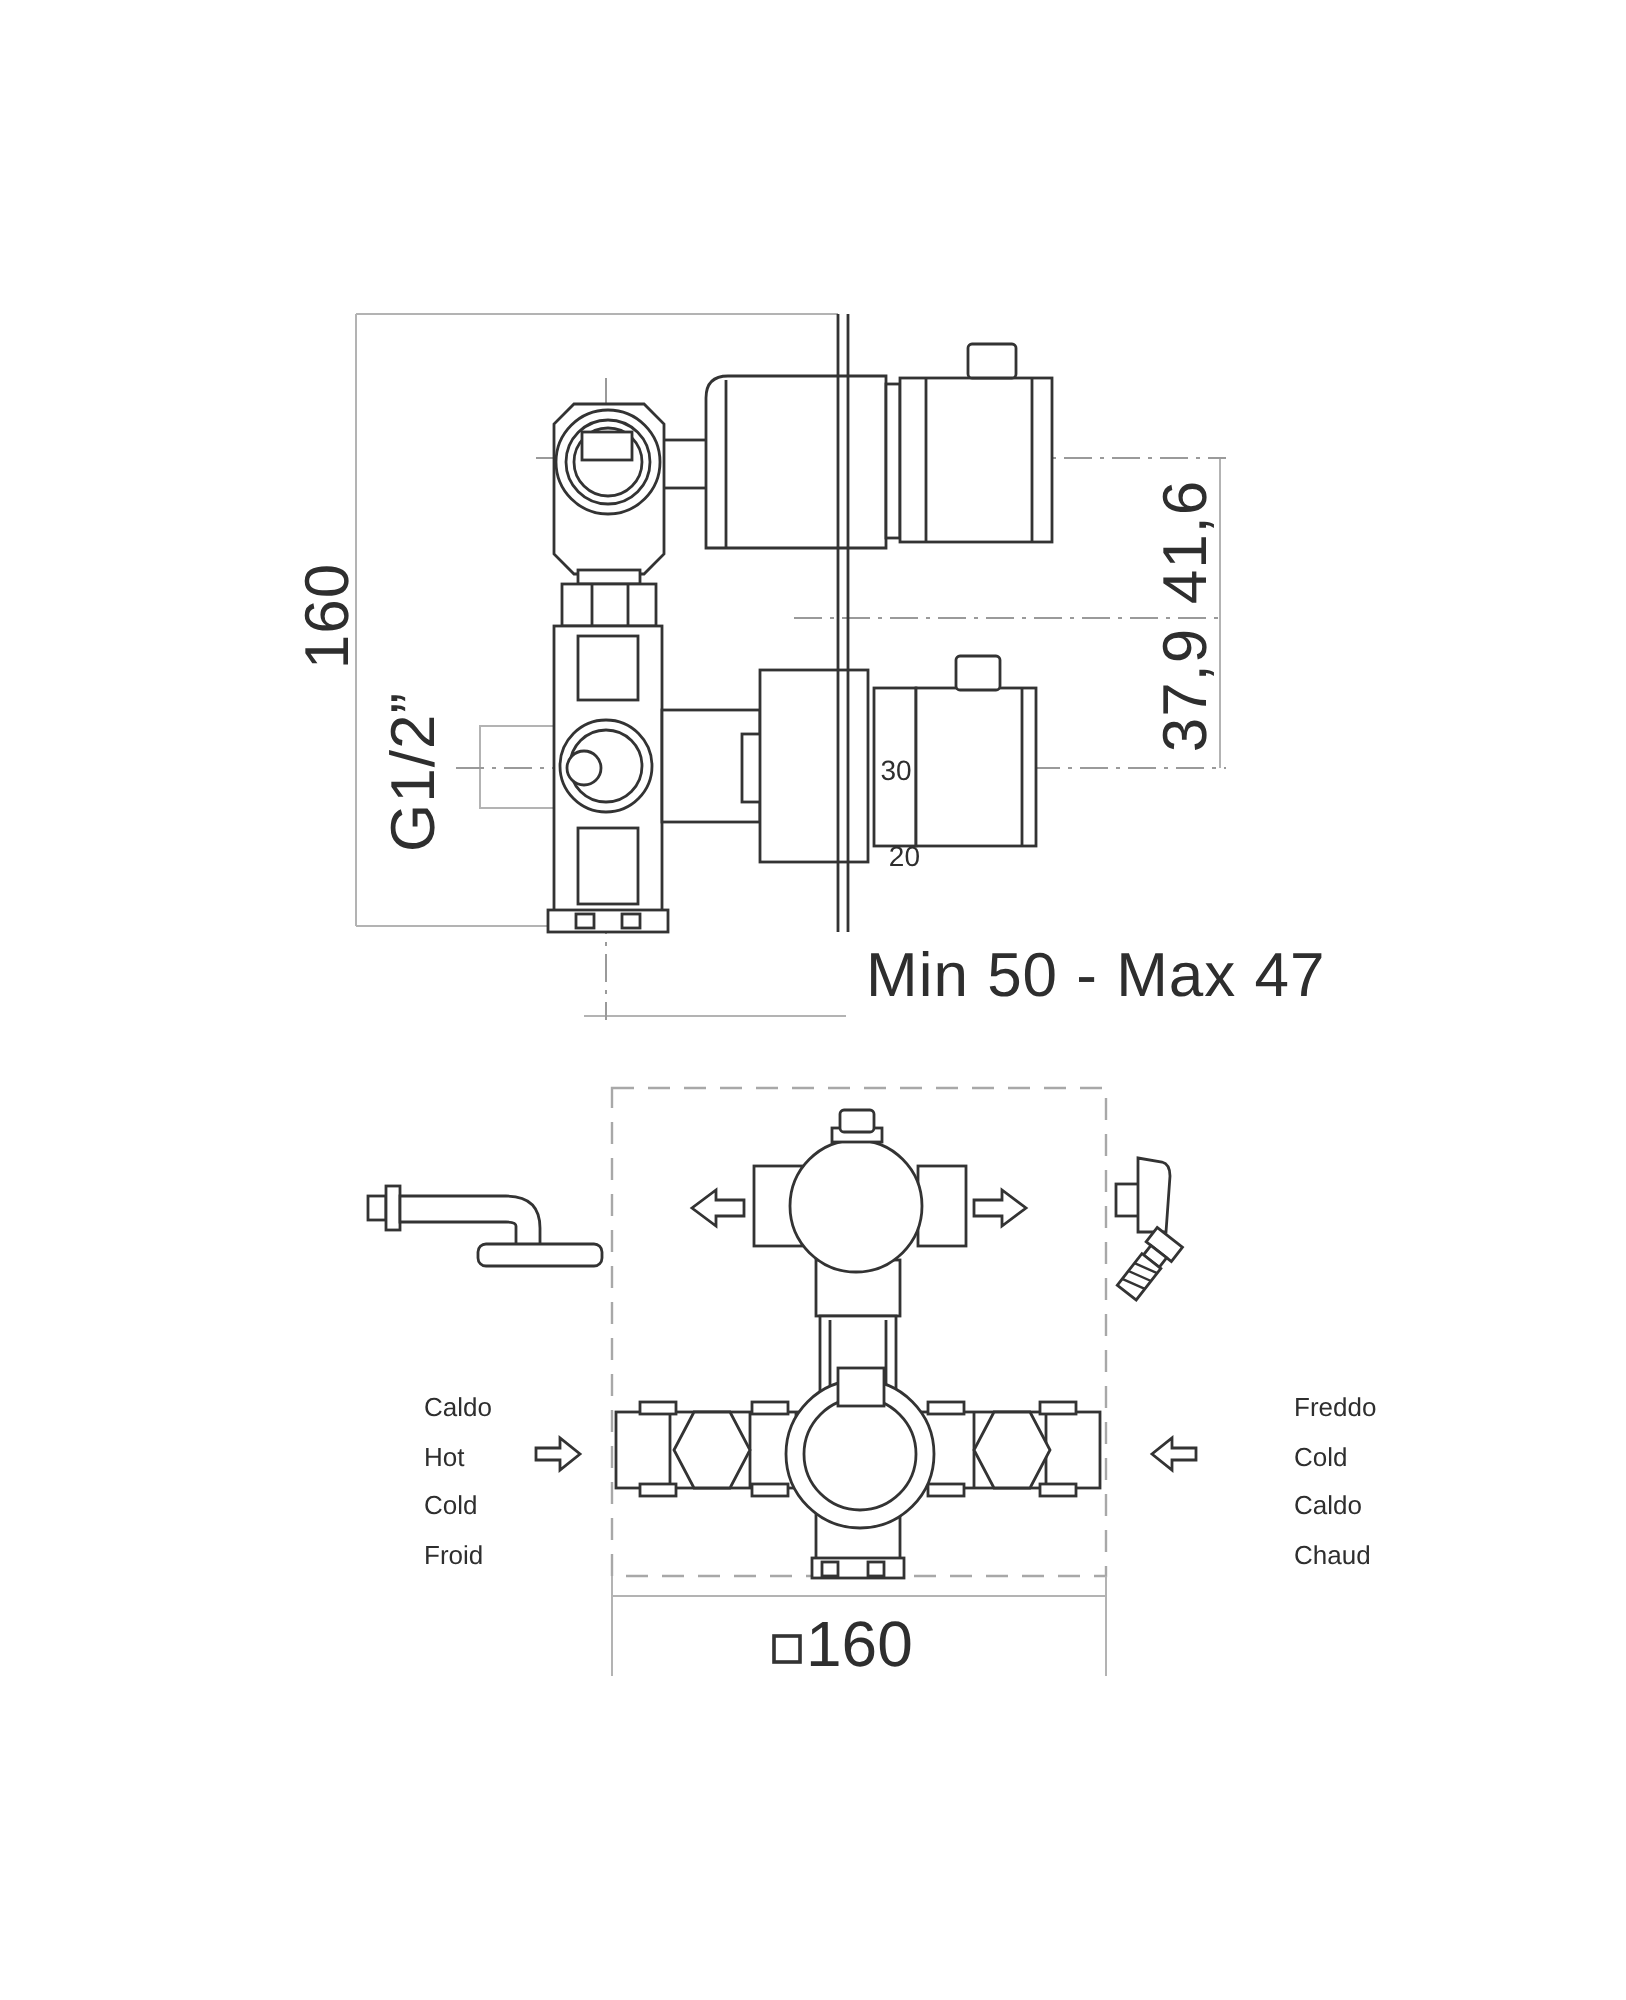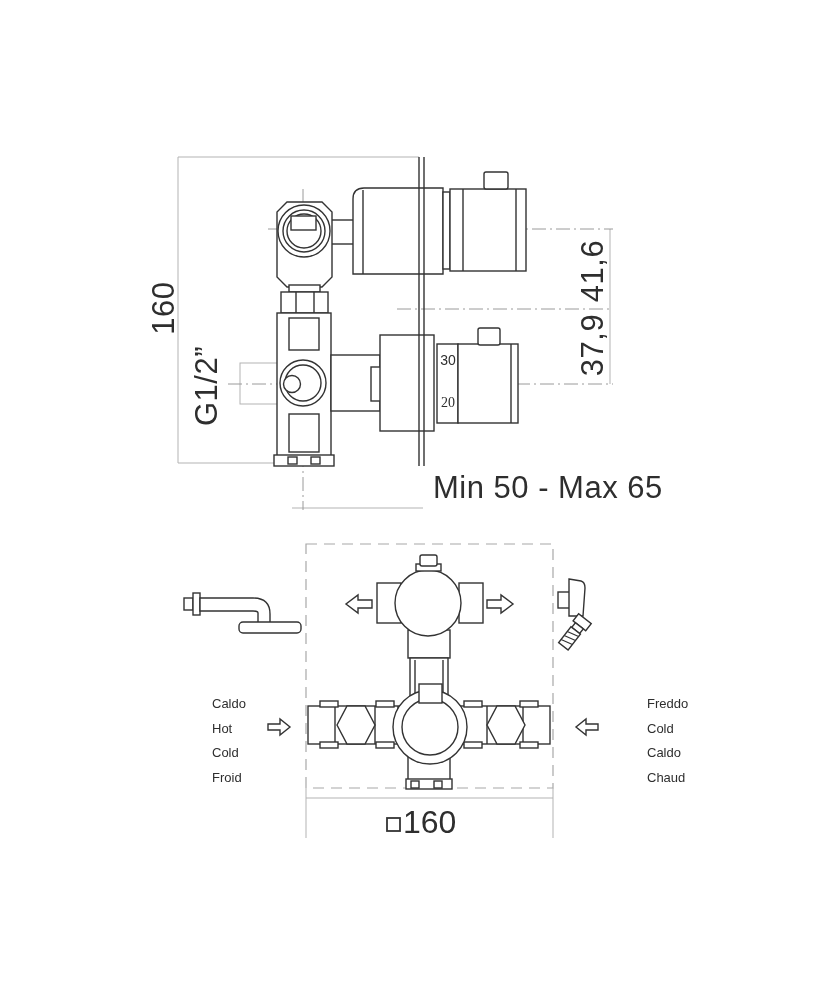--- a/index.html
+++ b/index.html
@@ -2,21 +2,21 @@
 <html><head>
 <meta charset="utf-8">
 <style>
   html,body{margin:0;padding:0;background:#fff;}
   .canvas{position:relative;width:813px;height:1000px;background:#ffffff;
           font-family:"Liberation Sans","DejaVu Sans",sans-serif;color:#2e2e2e;overflow:hidden;}
   .canvas svg{position:absolute;left:0;top:0;}
   .lbl{position:absolute;white-space:nowrap;}
   .rot{transform:rotate(-90deg);text-align:center;}
   .big{font-size:31px;letter-spacing:0.5px;}
-  .small{font-size:14px;}
+  .small{font-size:14px;margin-top:25px;}
   .langcol{position:absolute;font-size:13px;line-height:24.5px;}
   .part{fill:#ffffff;stroke:#333333;stroke-width:1.4;}
   .thinline{fill:none;stroke:#b3b3b3;stroke-width:1;}
   .centerline{fill:none;stroke:#9a9a9a;stroke-width:1;stroke-dasharray:14 4 2 4;}
   .dashbox{fill:none;stroke:#a8a8a8;stroke-width:1.2;stroke-dasharray:11 7;}
 </style>
 </head>
 <body>
 
 <div class="canvas">
@@ -153,25 +153,25 @@
   </svg>
 
   <div class="lbl big rot" style="left:128px;top:291px;width:70px;height:34px;">160</div>
 
   <div class="lbl big rot" style="left:158px;top:369px;width:96px;height:34px;">G1/2”</div>
 
   <div class="lbl big rot" style="left:557px;top:254px;width:70px;height:34px;">41,6</div>
 
   <div class="lbl big rot" style="left:557px;top:328px;width:70px;height:34px;">37,9</div>
 
-  <div class="lbl big" style="left:433px;top:470px;">Min 50 - Max 65</div>
+  <div class="lbl big" style="left:433px;top:470px;">Min 50 - Max 47</div>
 
   <div class="lbl small" style="left:436px;top:352px;width:24px;text-align:center;">30</div>
 
-  <div class="lbl small" style="left:436px;top:395px;width:24px;text-align:center;font-family:Liberation Serif, serif;">20</div>
+  <div class="lbl small" style="left:436px;top:395px;width:24px;text-align:right;">20</div>
 
   <div class="langcol" style="left:212px;top:692px;">
     <div>Caldo</div>
     <div>Hot</div>
     <div>Cold</div>
     <div>Froid</div>
   </div>
 
   <div class="langcol" style="left:599px;top:692px;margin-left:48px;">
     <div>Freddo</div>

